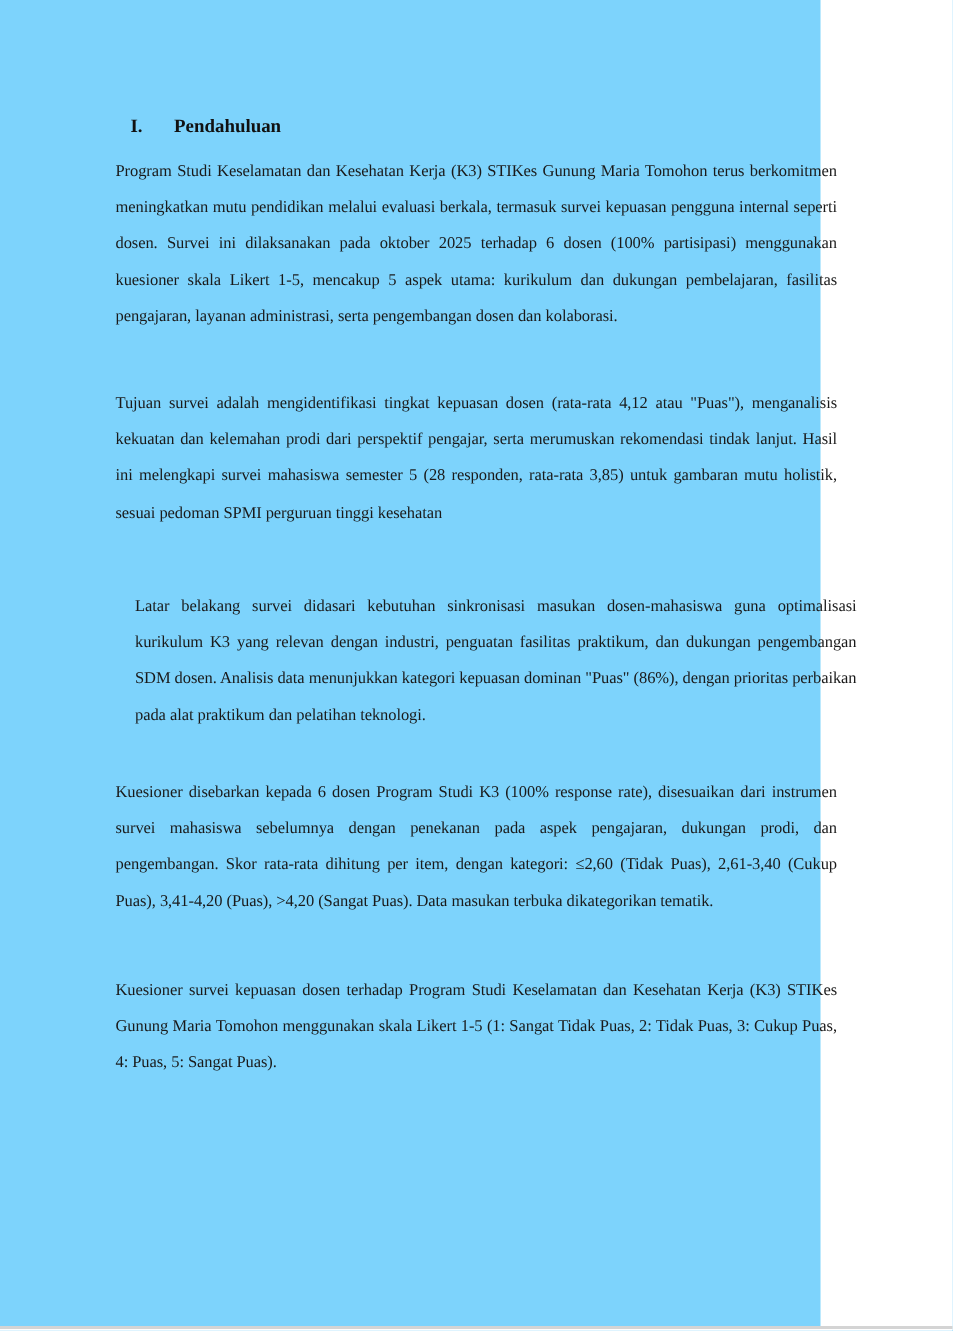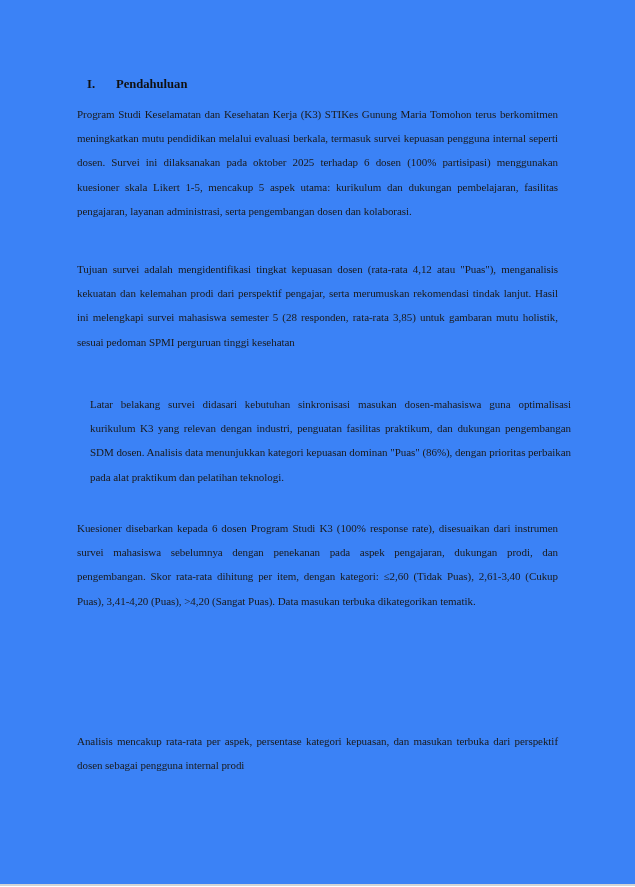--- a/index.html
+++ b/index.html
@@ -1,18 +1,18 @@
 <!DOCTYPE html>
 <html><head>
 <meta charset="utf-8">
 <style>
   html, body { margin:0; padding:0; background:#ffffff; }
   body { width:635px; height:887px; position:relative; overflow:hidden; }
   .page {
-    position:absolute; left:0; top:0; width:635px; height:884px; background:#3b82f6;
+    position:absolute; left:0; top:0; width:547px; height:884px; background:#7dd3fc;
     font-family:"Liberation Serif","DejaVu Serif",serif; color:#1a1a1a;
   }
   .bottom-rule { position:absolute; left:0; right:0; bottom:1px; height:2px; background:#d4d4d4; }
   .heading {
     position:absolute; left:87px; font-weight:bold; font-size:12.6px; line-height:16px; color:#111;
   }
   .heading .num { display:inline-block; width:29px; }
   .para {
     position:absolute; left:77px; width:481px; font-size:11px; line-height:24.2px;
     text-align:justify; letter-spacing:-0.05px;
@@ -26,16 +26,16 @@
   <div class="heading" style="top:76px;">
     <span class="num">I.</span><span>Pendahuluan</span>
   </div>
 
   <p class="para" style="top:102px; margin:0;">Program Studi Keselamatan dan Kesehatan Kerja (K3) STIKes Gunung Maria Tomohon terus berkomitmen meningkatkan mutu pendidikan melalui evaluasi berkala, termasuk survei kepuasan pengguna internal seperti dosen. Survei ini dilaksanakan pada oktober 2025 terhadap 6 dosen (100% partisipasi) menggunakan kuesioner skala Likert 1-5, mencakup 5 aspek utama: kurikulum dan dukungan pembelajaran, fasilitas pengajaran, layanan administrasi, serta pengembangan dosen dan kolaborasi.</p>
   <p class="para" style="top:257px; margin:0;">Tujuan survei adalah mengidentifikasi tingkat kepuasan dosen (rata-rata 4,12 atau "Puas"), menganalisis kekuatan dan kelemahan prodi dari perspektif pengajar, serta merumuskan rekomendasi tindak lanjut. Hasil ini melengkapi survei mahasiswa semester 5 (28 responden, rata-rata 3,85) untuk gambaran mutu holistik, sesuai pedoman SPMI perguruan tinggi kesehatan</p>
   <p class="para" style="top:379px; margin:13px;">Latar belakang survei didasari kebutuhan sinkronisasi masukan dosen-mahasiswa guna optimalisasi kurikulum K3 yang relevan dengan industri, penguatan fasilitas praktikum, dan dukungan pengembangan SDM dosen. Analisis data menunjukkan kategori kepuasan dominan "Puas" (86%), dengan prioritas perbaikan pada alat praktikum dan pelatihan teknologi.</p>
 
 
   <p class="para" style="top:516px; margin:0;">Kuesioner disebarkan kepada 6 dosen Program Studi K3 (100% response rate), disesuaikan dari instrumen survei mahasiswa sebelumnya dengan penekanan pada aspek pengajaran, dukungan prodi, dan pengembangan. Skor rata-rata dihitung per item, dengan kategori: ≤2,60 (Tidak Puas), 2,61-3,40 (Cukup Puas), 3,41-4,20 (Puas), &gt;4,20 (Sangat Puas). Data masukan terbuka dikategorikan tematik.</p>
-  <p class="para" style="top:729px; margin:0;">Analisis mencakup rata-rata per aspek, persentase kategori kepuasan, dan masukan terbuka dari perspektif dosen sebagai pengguna internal prodi</p>
+  <p class="para" style="top:648px; margin:0;">Kuesioner survei kepuasan dosen terhadap Program Studi Keselamatan dan Kesehatan Kerja (K3) STIKes Gunung Maria Tomohon menggunakan skala Likert 1-5 (1: Sangat Tidak Puas, 2: Tidak Puas, 3: Cukup Puas, 4: Puas, 5: Sangat Puas).</p>
 
 </div>
 <div class="bottom-rule"></div>
 
 </body></html>

